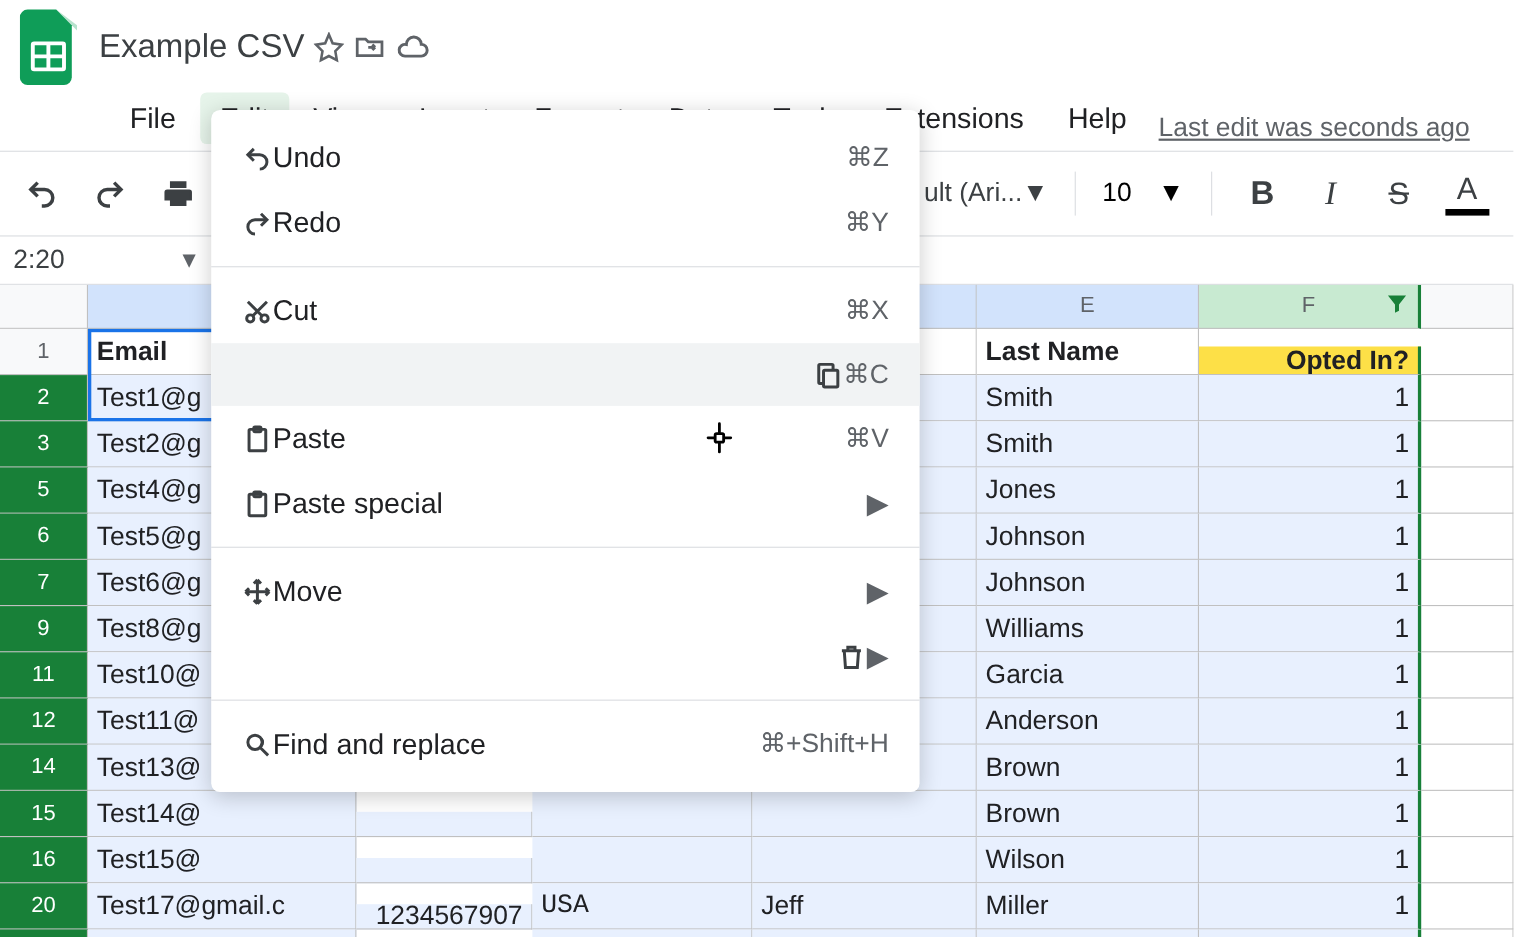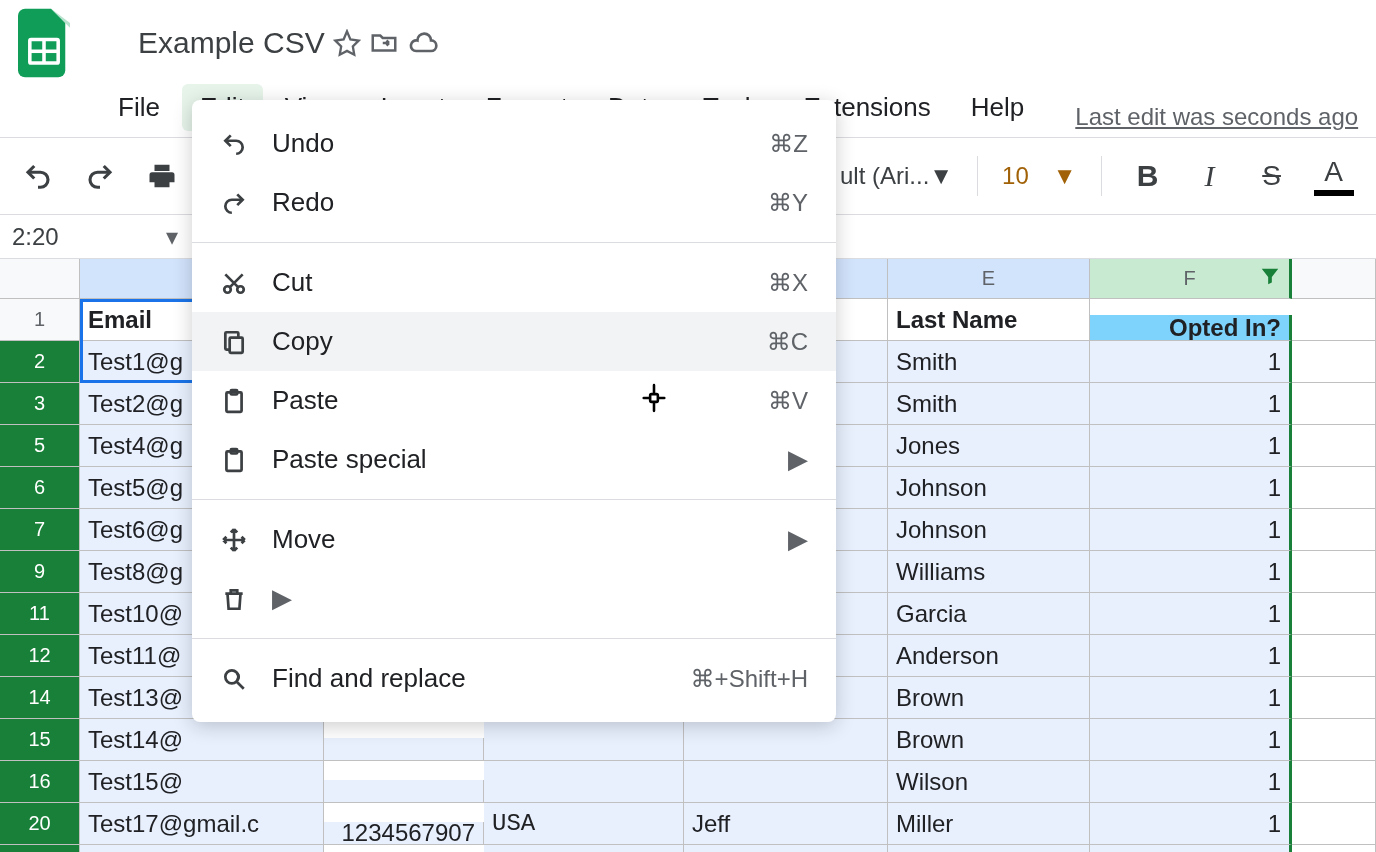--- a/index.html
+++ b/index.html
@@ -3,35 +3,35 @@
 <meta charset="utf-8">
 <style>
 * { box-sizing: border-box; margin: 0; padding: 0; }
 body { font-family: "Google Sans", Arial, sans-serif; font-size: 14px; color: #202124; overflow: hidden; width: 1376px; height: 852px; position: relative; background: #fff; }
 
 
 .titlebar { display: flex; align-items: center; padding: 8px 16px 0 16px; gap: 18px; }
 .logo { width: 56px; height: 70px; display: flex; align-items: center; justify-content: center; }
 .logo svg { width: 52px; height: 70px; }
 .title-block { flex: 1; }
-.doc-row { display: flex; align-items: center; gap: 8px; margin-left: 48px; }
+.doc-row { display: flex; align-items: center; gap: 8px; }
 .doc-title { font-size: 30px; color: #3c4043; }
 .icon-btn { color: #5f6368; cursor: pointer; display: inline-flex; }
 
 .menubar { display: flex; align-items: flex-end; gap: 4px; padding: 6px 16px 6px 100px; font-size: 26px; }
 .menubar .menu-item { padding: 8px 18px; border-radius: 6px; cursor: pointer; color: #202124; }
 .menubar .menu-item.active { background: #e6f4ea; }
-.menubar .last-edit { margin-left: 29px; color: #5f6368; text-decoration: underline; font-size: 24px; }
+.menubar .last-edit { margin-left: 7px; color: #5f6368; text-decoration: underline; font-size: 24px; }
 
 
 .toolbar { border-top: 1px solid #dadce0; border-bottom: 1px solid #dadce0; height: 78px; display: flex; align-items: center; padding: 0 16px; gap: 18px; font-size: 24px; }
 .toolbar .sep { width: 1px; height: 40px; background: #dadce0; margin: 0 6px; }
 .toolbar .btn { color: #3c4043; cursor: pointer; display: inline-flex; align-items: center; justify-content: center; width: 44px; height: 44px; }
 .font-select { display: flex; align-items: center; font-size: 24px; color: #3c4043; }
-.size-select { display: flex; align-items: center; gap: 24px; font-size: 24px; color: #a16207; }
+.size-select { display: flex; align-items: center; gap: 24px; font-size: 24px; color: #000000; }
 .font-color-btn { display: flex; flex-direction: column; align-items: center; gap: 2px;}
 .font-color-underline { width: 40px; height: 6px; background: #000; }
 
 
 .namebox-row { height: 44px; display: flex; align-items: center; border-bottom: 1px solid #dadce0; }
 .namebox { width: 190px; padding: 0 12px; display: flex; align-items: center; justify-content: space-between; font-size: 24px; color: #3c4043; }
 .namebox .caret { color: #5f6368; }
 
 
 .grid-wrap { position: relative; }
@@ -44,35 +44,35 @@
 
 .row { display: flex; height: 42px; }
 .row-h { width: 80px; border-right: 1px solid #c0c0c0; border-bottom: 1px solid #c0c0c0; display: flex; align-items: center; justify-content: center; font-size: 20px; }
 .row-h.sel { background: #188038; color: #fff; }
 .row-h.plain { background: #f8f9fa; color: #5f6368; }
 .cell { border-right: 1px solid #c0c0c0; border-bottom: 1px solid #c0c0c0; padding: 4px 8px; font-size: 24px; display: flex; align-items: center; overflow: hidden; white-space: nowrap;}
 .cell.sel { background: #e8f0fe; }
 .cell.fsel { background: #e8f0fe; border-right-color: #188038; }
 .cell.right { justify-content: flex-end; }
 .header-row .cell { font-weight: bold; background: #fff;}
-.header-row .cell.fsel { background: #7dd3fc; margin-top: 16px;}
+.header-row .cell.fsel { background: #fde047; margin-top: 16px;}
 .last-col-sel { border-right: 3px solid #188038 !important;}
 
 
 .cA { width: 244px; } 
 .cB { width: 160px; margin-top: 19px; }
 .cC { width: 200px; font-family: Liberation Mono, monospace; }
 .cD { width: 204px; }
 .cE { width: 202px; }
 .cF { width: 202px; }
 .cG { width: 84px; }
 
 
 .dropdown { position: absolute; left: 192px; top: 100px; width: 644px; background: #fff; border-radius: 8px; box-shadow: 0 4px 20px rgba(0,0,0,.2); padding: 14px 0; z-index: 10; font-size: 26px;}
-.dd-item { display: flex; align-items: center; padding: 14px 28px; gap: 24px; cursor: pointer; position: relative;}
+.dd-item { display: flex; align-items: center; padding: 14px 28px; cursor: pointer; position: relative; justify-content: flex-end;}
 .dd-item:hover, .dd-item.hover { background: #f1f3f4; }
 .dd-icon { width: 28px; color: #3c4043; display: inline-flex; justify-content: center;}
 .dd-label { flex: 1; color: #202124;}
 .dd-shortcut { color: #5f6368; font-size: 24px;}
 .dd-arrow { color: #5f6368; }
 .dd-divider { height: 1px; background: #dadce0; margin: 10px 0; }
 
 
 .cursor { position: absolute; left: 638px; top: 380px; z-index: 11; font-size: 28px; color: #000; pointer-events: none;}
 
@@ -368,21 +368,20 @@
       <span class="dd-label">Cut</span>
       <span class="dd-shortcut">⌘X</span>
     </div>
     <div class="dd-item hover">
       <span class="dd-icon">
         <svg width="26" height="26" viewBox="0 0 24 24" fill="none" stroke="#3c4043" stroke-width="2.5">
           <rect x="8" y="8" width="12" height="14" rx="1"></rect>
           <path d="M16 8V4a1 1 0 0 0-1-1H5a1 1 0 0 0-1 1v14a1 1 0 0 0 1 1h3"></path>
         </svg>
       </span>
-      <span class="dd-label">Copy</span>
       <span class="dd-shortcut">⌘C</span>
     </div>
     <div class="dd-item">
       <span class="dd-icon">
         <svg width="26" height="26" viewBox="0 0 24 24" fill="none" stroke="#3c4043" stroke-width="2.5">
           <rect x="5" y="4" width="14" height="18" rx="1"></rect>
           <rect x="9" y="2" width="6" height="4" rx="1"></rect>
         </svg>
       </span>
       <span class="dd-label">Paste</span>

